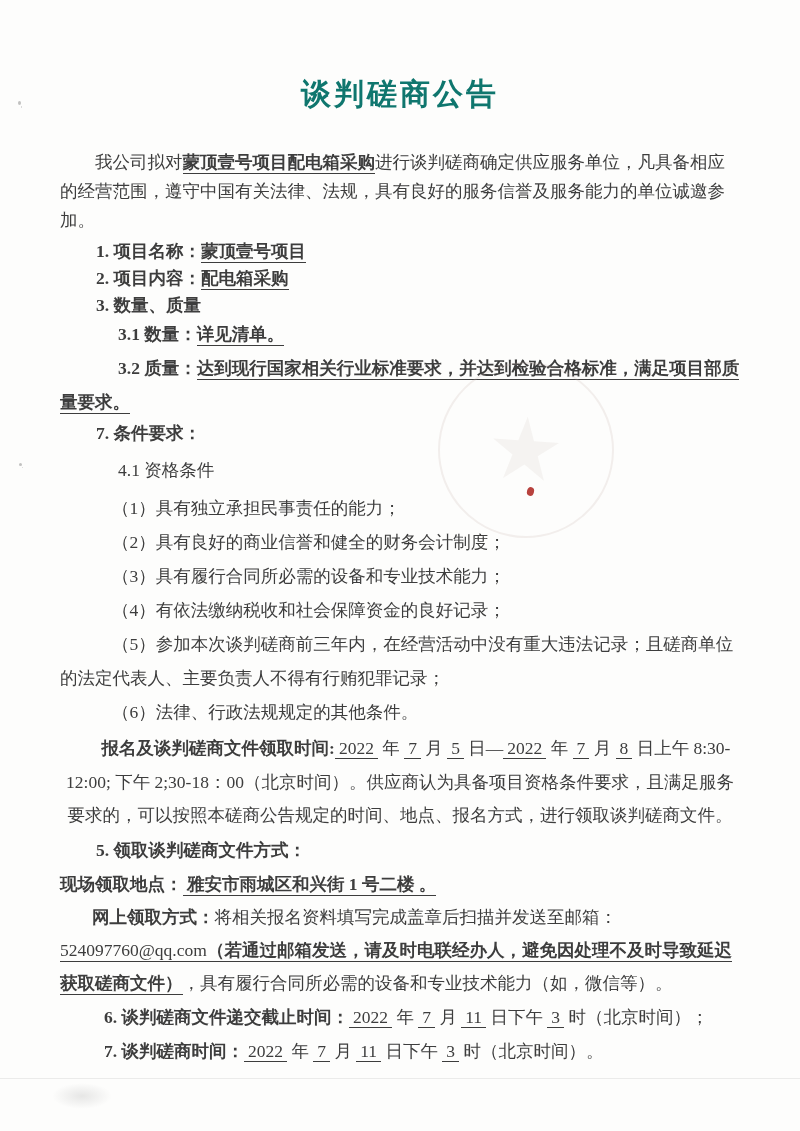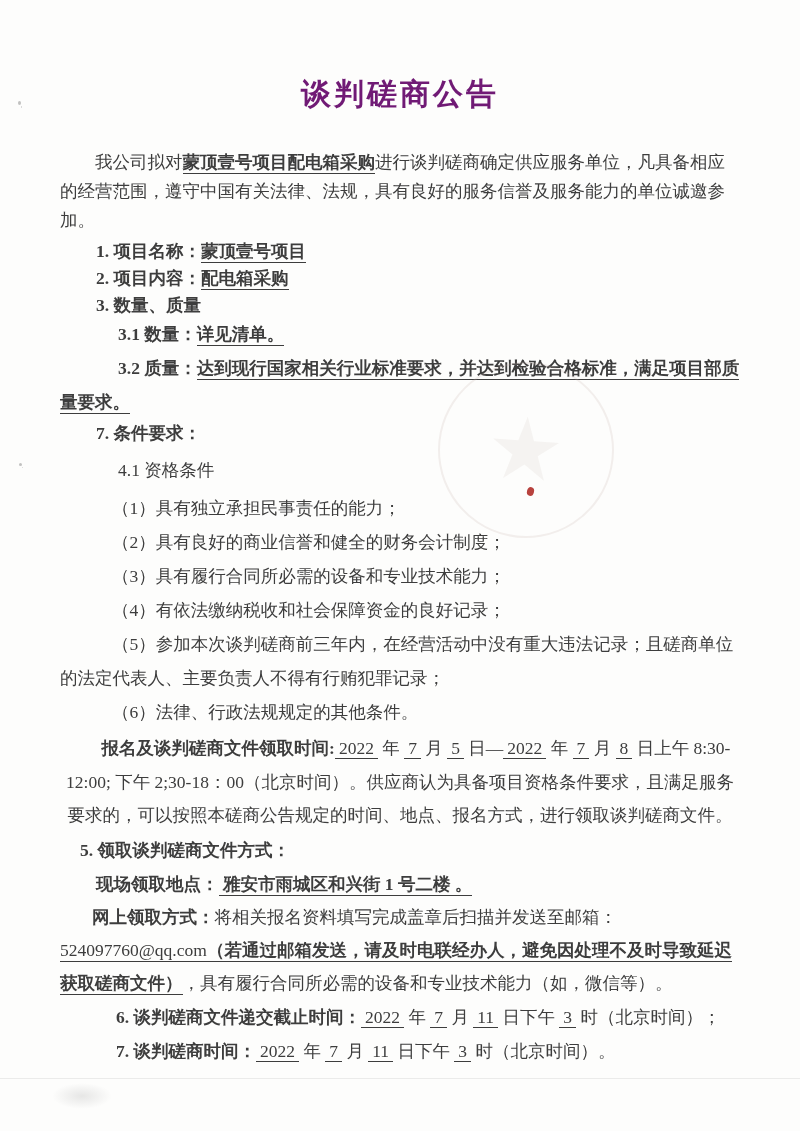--- a/index.html
+++ b/index.html
@@ -11,40 +11,40 @@
     color:var(--ink,#3d3d3d);
     font-size:17.5px;
     overflow:hidden;
     box-sizing:border-box;
     padding:0 60px;
   }
   h1.title{
     margin:0;padding-top:74px;
     text-align:center;
     font-size:30px;font-weight:bold;
-    letter-spacing:3px;color:#701a75;
+    letter-spacing:3px;color:#0f766e;
   }
   p{margin:0;}
   .b{font-weight:bold;}
   .u{border-bottom:1px solid currentColor;padding-bottom:1px;}
   .num{padding:0 4px;}
   .intro{margin-top:33px;line-height:29px;text-indent:2em;}
   .items12{margin:3px 0 0 36px;line-height:27px;}
   .item3{margin:0 0 5px 36px;line-height:22px;padding-top:2px;}
   .item31{margin:7px 0 0 58px;line-height:22px;}
   .p32{margin-top:6px;line-height:34px;text-indent:58px;}
   .item4{margin:3px 0 0 36px;line-height:22px;}
   .item41{margin:15px 0 0 58px;line-height:22px;}
   .conds{margin-top:10px;}
   .conds p{line-height:34px;text-indent:52px;}
   .reg{margin-top:3px;line-height:33.5px;text-indent:32px;text-align:center;}
-  .sec5h{margin-left:20px;line-height:34px;}
-  .onsite{margin-left:36px;line-height:34px;}
+  .sec5h{margin-left:36px;line-height:34px;}
+  .onsite{line-height:34px;}
   .online{line-height:33px;text-indent:32px;}
-  .sec6,.sec7{margin-left:56px;line-height:34px;}
+  .sec6,.sec7{margin-left:44px;line-height:34px;}
 
   
   .stamp{
     position:absolute;left:438px;top:362px;width:172px;height:172px;
     border:2px solid rgba(201,182,174,0.20);border-radius:50%;
     display:flex;align-items:center;justify-content:center;
     transform:rotate(12deg);
   }
   .stamp .star{
     font-size:86px;line-height:1;

